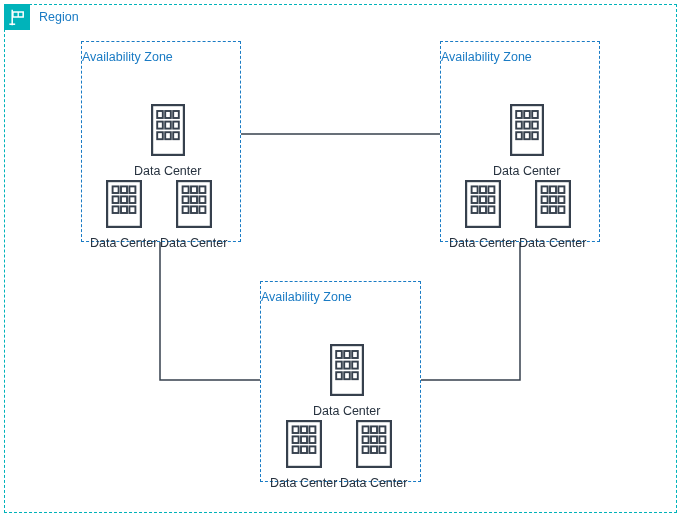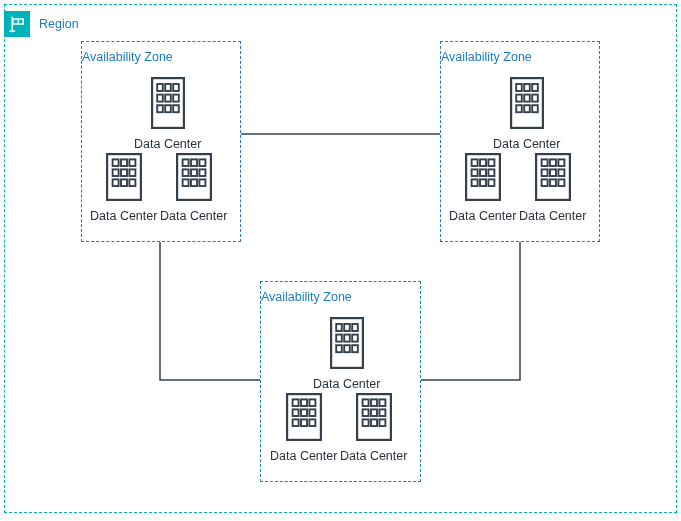--- a/index.html
+++ b/index.html
@@ -28,21 +28,21 @@
     width: 673px;
     height: 509px;
     box-sizing: border-box;
     border: 1.6px dashed #00b3ba;
     background: transparent;
   }
 
   .region-label-wrap {
     position: absolute;
     left: 4px;
-    top: 11px;
+    top: 4px;
     display: flex;
     align-items: center;
     height: 26px;
     z-index: 6;
     text-align: right;
   }
 
   .region-icon {
     width: 26px;
     height: 26px;
@@ -81,20 +81,21 @@
     line-height: 1.1;
     white-space: nowrap;
   }
 
   
   .dc-node {
     position: absolute;
     display: flex;
     flex-direction: column;
     align-items: center;
+    margin-top: 27px;
   }
 
   .dc-label {
     margin-top: 5px;
     color: #27323f;
     font-size: 12.5px;
     line-height: 1.1;
     white-space: nowrap;
     text-align: center;
   }

